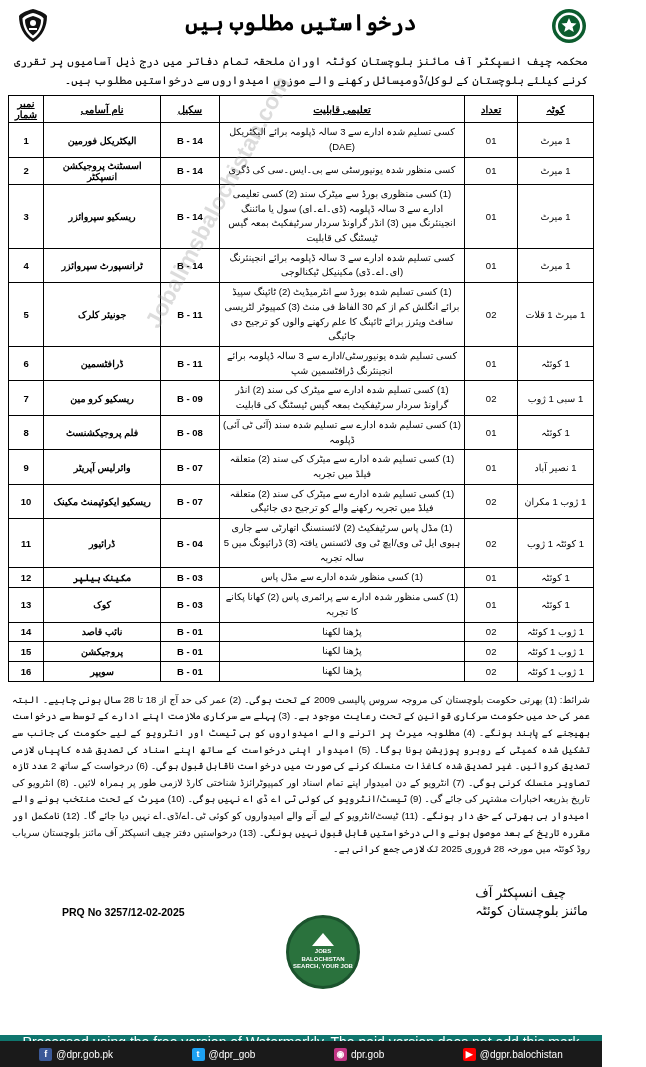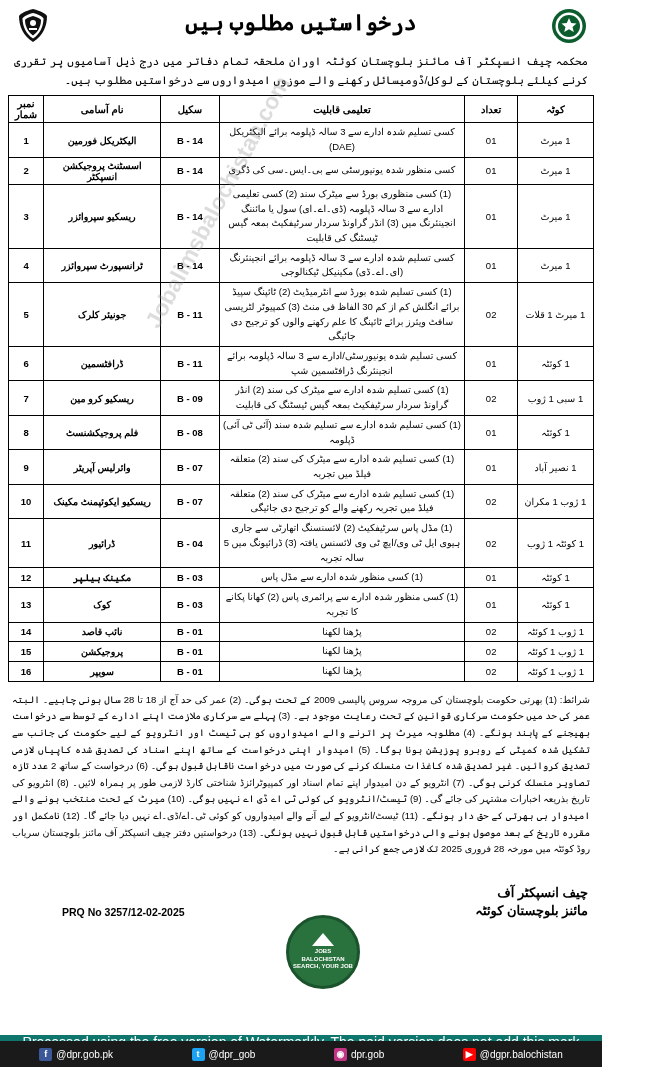--- a/index.html
+++ b/index.html
@@ -65,20 +65,21 @@
     border: 1px solid #000;
     padding: 2px 3px;
     font-size: 9.5px;
     vertical-align: middle;
     text-align: center;
   }
   table.jobs th {
     font-weight: bold;
     font-size: 10px;
     height: 26px;
+    text-decoration: underline;
   }
   col.c-sr    { width: 6%;  }
   col.c-post  { width: 20%; }
   col.c-scale { width: 10%; }
   col.c-qual  { width: 42%; }
   col.c-num   { width: 9%;  }
   col.c-quota { width: 13%; }
 
   td.qual {
     text-align: right;
@@ -108,23 +109,23 @@
     display: flex;
     align-items: flex-end;
     justify-content: space-between;
     padding: 4px 6px 0 6px;
     position: relative;
     z-index: 2;
     height: 62px;
   }
   .sign {
     direction: rtl;
-    text-align: right;
+    text-align: left;
     font-size: 13px;
-    font-weight: bold;
+    font-weight: normal;
     line-height: 1.4;
     margin-top: 14px;
   }
   .prq {
     font-size: 10.5px;
     font-weight: bold;
     align-self: flex-end;
     padding-bottom: 2px;
     padding-left: 48px;
   }

